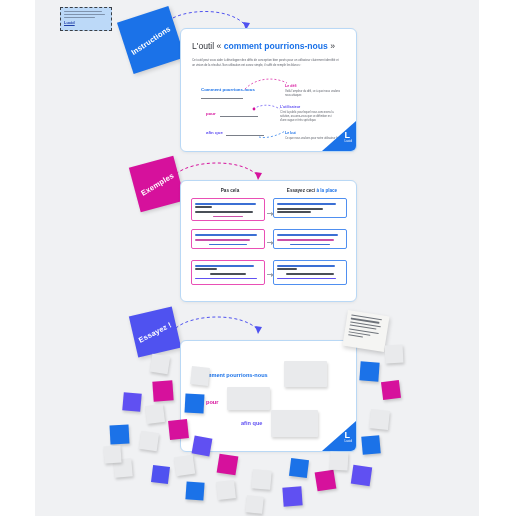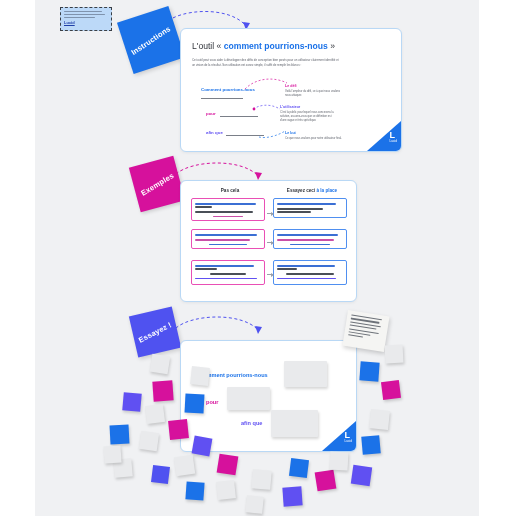--- a/index.html
+++ b/index.html
@@ -37,21 +37,21 @@
     box-shadow:1px 2px 4px rgba(0,0,0,.16);
   }
   .tab-note span{
     color:#fff;font-weight:700;font-size:7.5px;letter-spacing:.2px;white-space:nowrap;
   }
 
   
   .arrow{position:absolute;pointer-events:none;}
 
   
-  #panel-instructions{left:180px;top:28px;width:175px;height:122px;padding-left:45px;}
+  #panel-instructions{left:180px;top:28px;width:175px;height:122px;}
   .p1-title{
     position:absolute;left:11px;top:12px;font-size:8.6px;color:#31343b;font-weight:400;
   }
   .p1-title b{color:#1b72e8;font-weight:700;}
   .p1-body{
     position:absolute;left:11px;top:29px;width:150px;font-size:2.9px;line-height:1.65;
     color:#5b5f68;text-align:left;
   }
   .field-label{position:absolute;font-weight:700;font-size:4.4px;}
   .field-line{position:absolute;border-bottom:.8px solid #7a7f88;height:1px;}

